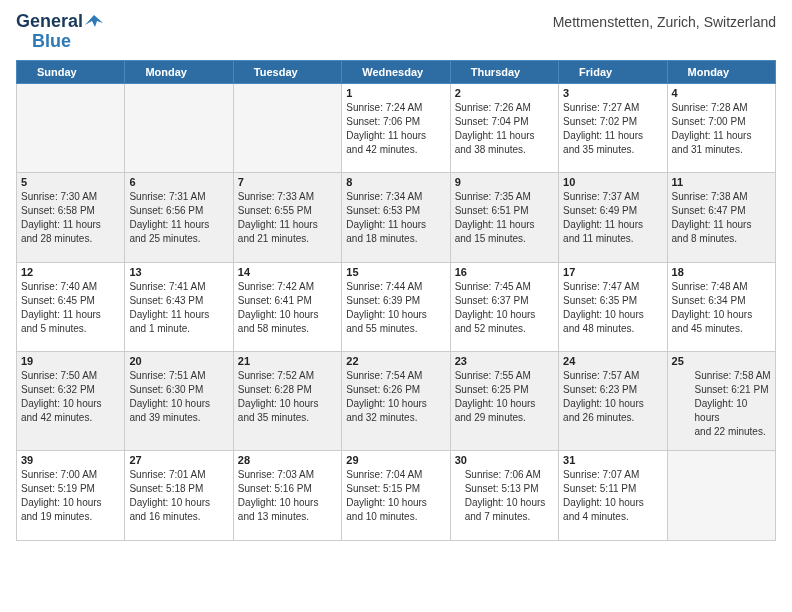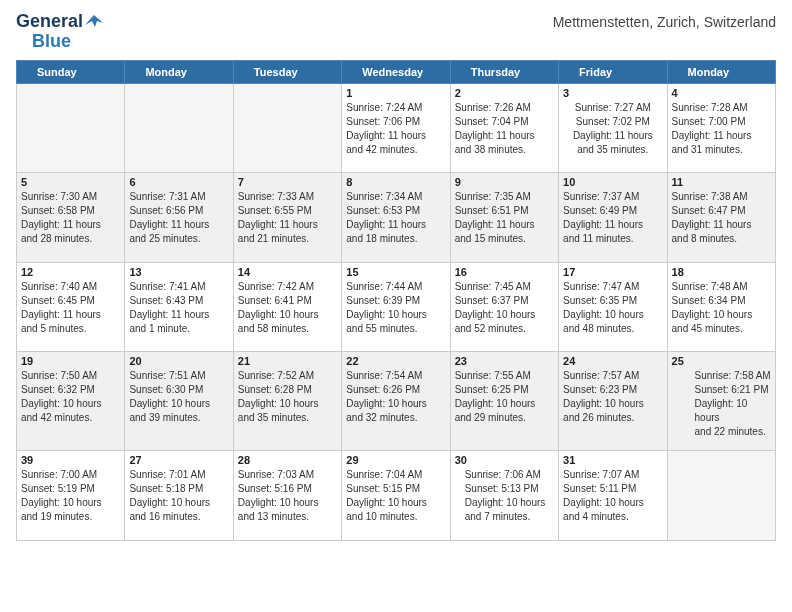--- a/index.html
+++ b/index.html
@@ -139,21 +139,21 @@
           </td>
           <td>
             <div class="day-number">2</div>
             <div class="day-info" style="white-space: pre-line;">Sunrise: 7:26 AM
 Sunset: 7:04 PM
 Daylight: 11 hours
 and 38 minutes.</div>
           </td>
           <td>
             <div class="day-number">3</div>
-            <div class="day-info" style="white-space: pre-line; text-align: center;">Sunrise: 7:27 AM
+            <div class="day-info" style="white-space: pre-line;">Sunrise: 7:27 AM
 Sunset: 7:02 PM
 Daylight: 11 hours
 and 35 minutes.</div>
           </td>
           <td>
             <div class="day-number">4</div>
             <div class="day-info" style="white-space: pre-line;">Sunrise: 7:28 AM
 Sunset: 7:00 PM
 Daylight: 11 hours
 and 31 minutes.</div>

